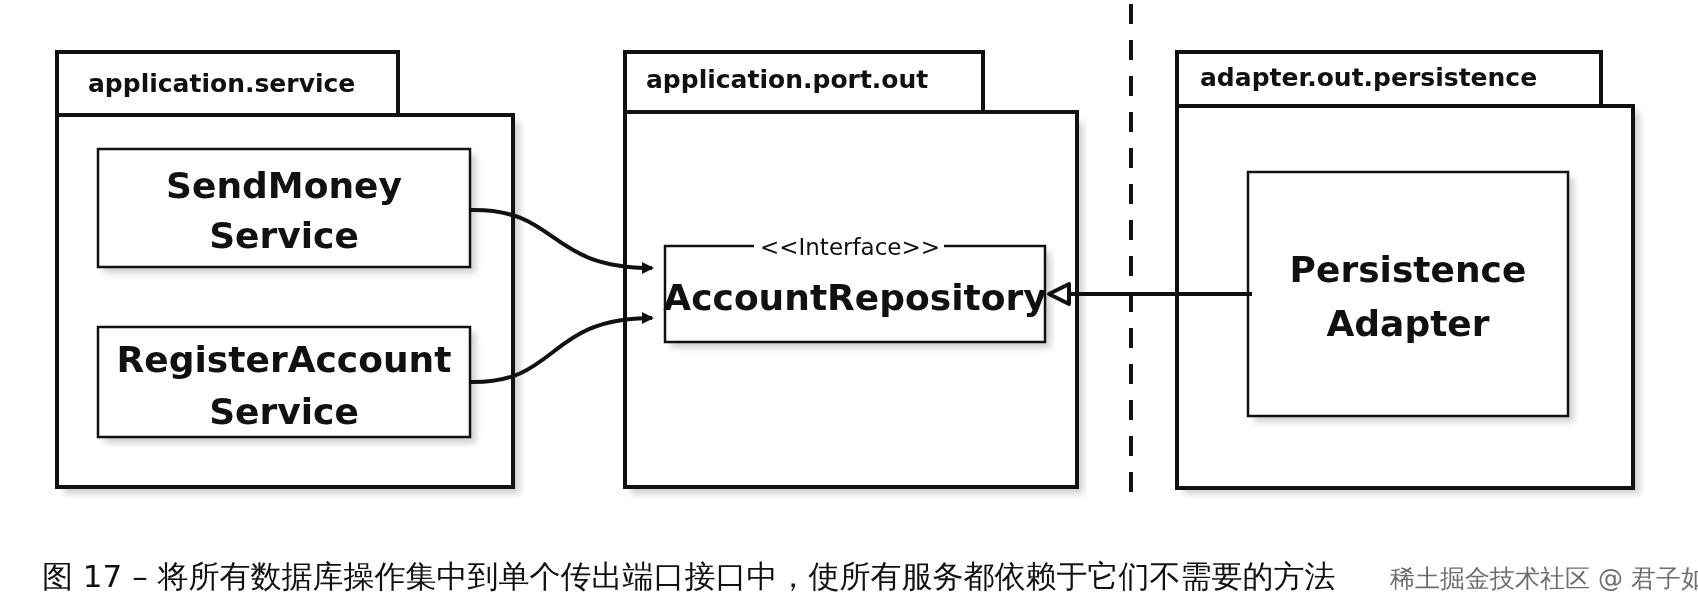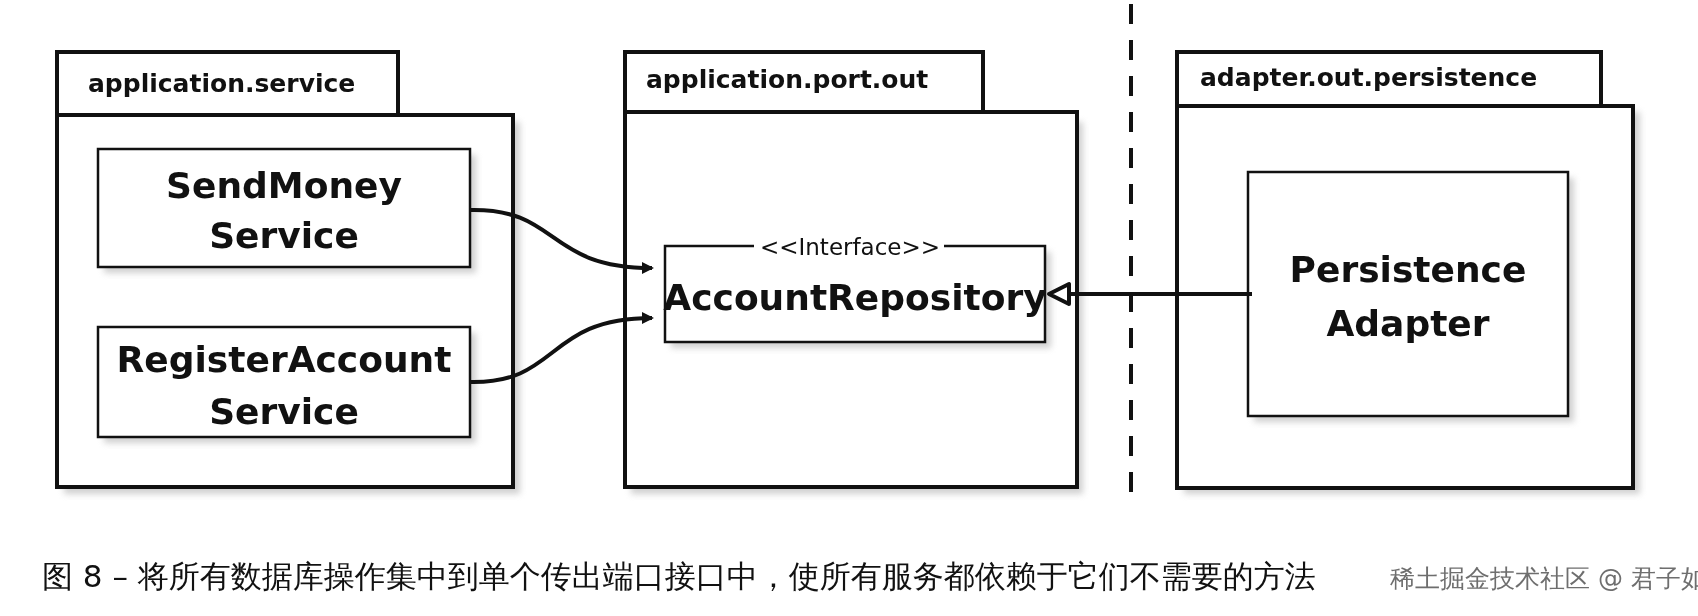--- a/index.html
+++ b/index.html
@@ -77,14 +77,14 @@
     <text class="cls-name" x="1408" y="282">Persistence</text>
     <text class="cls-name" x="1408" y="336">Adapter</text>
   </g>
 
   <path class="conn" d="M470,210 C560,208 545,268 652,268" marker-end="url(#arrow-filled)"></path>
   <path class="conn" d="M470,382 C560,384 545,318 652,318" marker-end="url(#arrow-filled)"></path>
   <line class="conn" x1="1252" y1="294" x2="1068" y2="294"></line>
   <path d="M1049,294 L1069,284 L1069,304 Z" fill="#ffffff" stroke="#111" stroke-width="4" stroke-linejoin="round"></path>
 </svg>
 
-<div id="caption">图 8 – 将所有数据库操作集中到单个传出端口接口中，使所有服务都依赖于它们不需要的方法</div>
+<div id="caption">图 17 – 将所有数据库操作集中到单个传出端口接口中，使所有服务都依赖于它们不需要的方法</div>
 <div id="watermark">稀土掘金技术社区 @ 君子如兰</div>
 
 </body></html>

